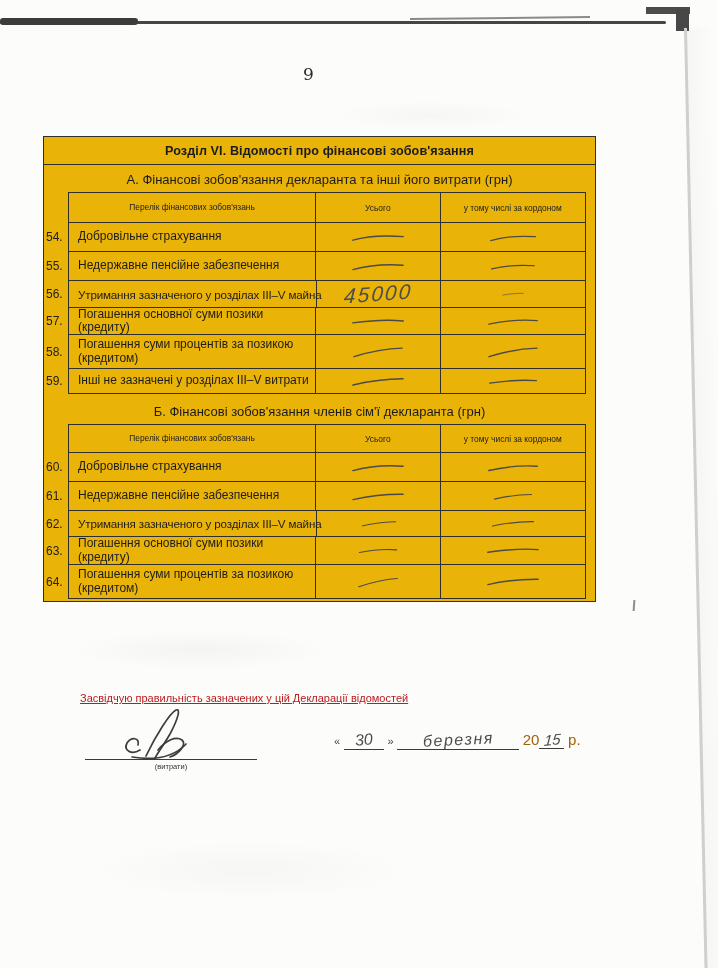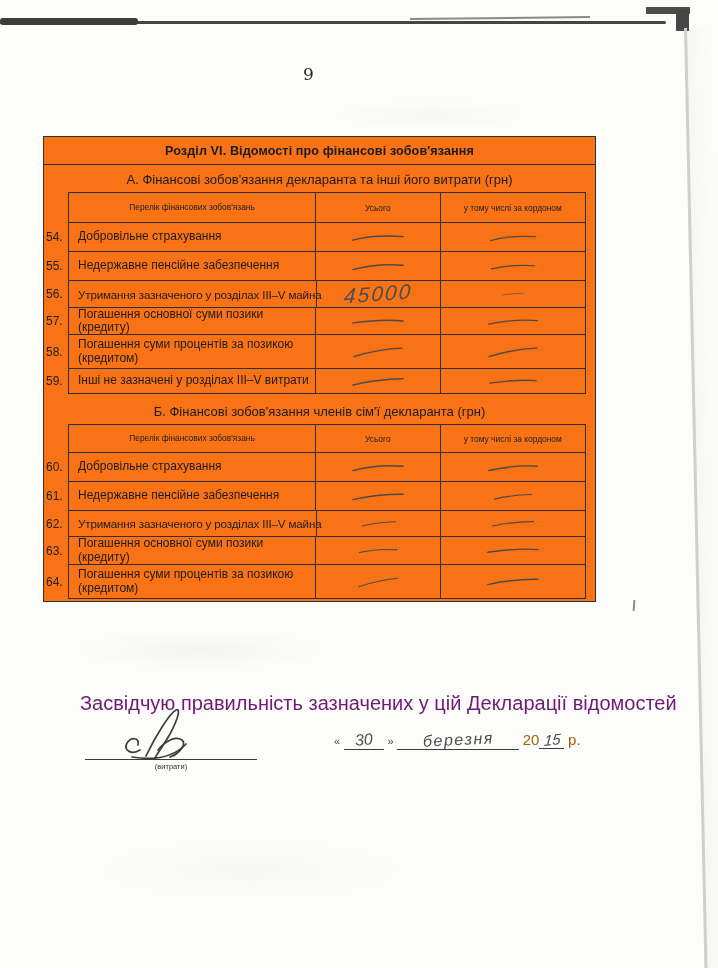--- a/index.html
+++ b/index.html
@@ -18,21 +18,21 @@
   .paper-edge::before { content:""; position:absolute; left:3px; top:0; width:26px; height:950px; background:linear-gradient(to right, rgba(0,0,0,0.025), rgba(0,0,0,0)); }
   .tick-mark { position:absolute; left:633px; top:600px; width:2px; height:11px; background:#8d8d8d; transform:rotate(4deg); }
   .smudge { position:absolute; border-radius:50%; pointer-events:none; }
   .s1 { left:70px; top:630px; width:260px; height:40px; background:radial-gradient(ellipse at center, rgba(60,60,60,.045), rgba(0,0,0,0) 70%); }
   .s2 { left:330px; top:100px; width:200px; height:30px; background:radial-gradient(ellipse at center, rgba(60,60,60,.03), rgba(0,0,0,0) 70%); }
   .s3 { left:90px; top:840px; width:320px; height:60px; background:radial-gradient(ellipse at center, rgba(60,60,60,.03), rgba(0,0,0,0) 70%); }
 
   .page-number { position:absolute; left:303px; top:64px; font-family:"DejaVu Serif", serif; font-size:17px; color:#2a2a2a; }
 
   
-  .outer-box { position:absolute; left:43px; top:136px; width:553px; height:466px; border:1.6px solid #2f2f2f; background:#f97316; }
+  .outer-box { position:absolute; left:43px; top:136px; width:553px; height:466px; border:1.6px solid #2f2f2f; background:#eab308; }
   .vi-title { height:28px; border-bottom:1.5px solid #2f2f2f; display:flex; align-items:center; justify-content:center; font-weight:bold; font-size:12.6px; letter-spacing:.1px; }
   .sec-title { text-align:center; font-size:13px; margin-top:7px; }
 
   
   .itable { margin:5px 0 0 24px; width:518px; border:1.5px solid #2f2f2f; }
   .trow { position:relative; display:flex; border-top:1px solid #2f2f2f; }
   .trow:first-child { border-top:none; }
   .num { position:absolute; left:-23px; top:50%; transform:translateY(-50%); font-size:12px; font-weight:normal; color:#222; }
   .c1 { width:248px; border-right:1px solid #2f2f2f; display:flex; align-items:center; padding:2px 5px 2px 9px; font-size:12px; line-height:1.12; }
   .c2 { width:125px; border-right:1px solid #2f2f2f; display:flex; align-items:center; justify-content:center; }
@@ -42,21 +42,21 @@
 
   
   .dash { stroke:#4a4a4a; stroke-width:1.6; fill:none; stroke-linecap:round; display:block; }
   .hw { font-style:italic; color:#4d4d4d; display:inline-block; }
   .hw-sum { font-size:21px; letter-spacing:2px; transform:rotate(-4deg) skewX(-8deg); font-weight:400; }
   .hw-day { font-size:16px; transform:rotate(-5deg); }
   .hw-month { font-size:16px; letter-spacing:1.5px; transform:rotate(-3deg); }
   .hw-year { font-size:15px; transform:rotate(-6deg) skewX(-10deg); }
 
   
-  .attest { position:absolute; left:80px; top:692px; font-size:20px; color:#701a75; }
+  .attest { position:absolute; left:80px; top:692px; font-size:11px; color:#b91c1c;text-decoration:underline; }
   .sig-line { position:absolute; left:85px; top:736px; width:172px; height:24px; border-bottom:1.3px solid #3a3a3a; }
   .sig-caption { position:absolute; left:85px; top:762px; width:172px; text-align:center; font-size:7.5px; color:#333; }
   .signature-svg { position:absolute; left:112px; top:706px; }
   .sig-path { stroke:#3d3d3d; stroke-width:1.7; fill:none; stroke-linecap:round; }
 
   .date-row { position:absolute; left:334px; top:731px; font-size:13px; white-space:nowrap; }
   .q { font-size:11px; color:#444; vertical-align:baseline; }
   .fill { display:inline-block; border-bottom:1.2px solid #3a3a3a; text-align:center; vertical-align:baseline; }
   .fill-day { width:40px; }
   .fill-month { width:122px; }

